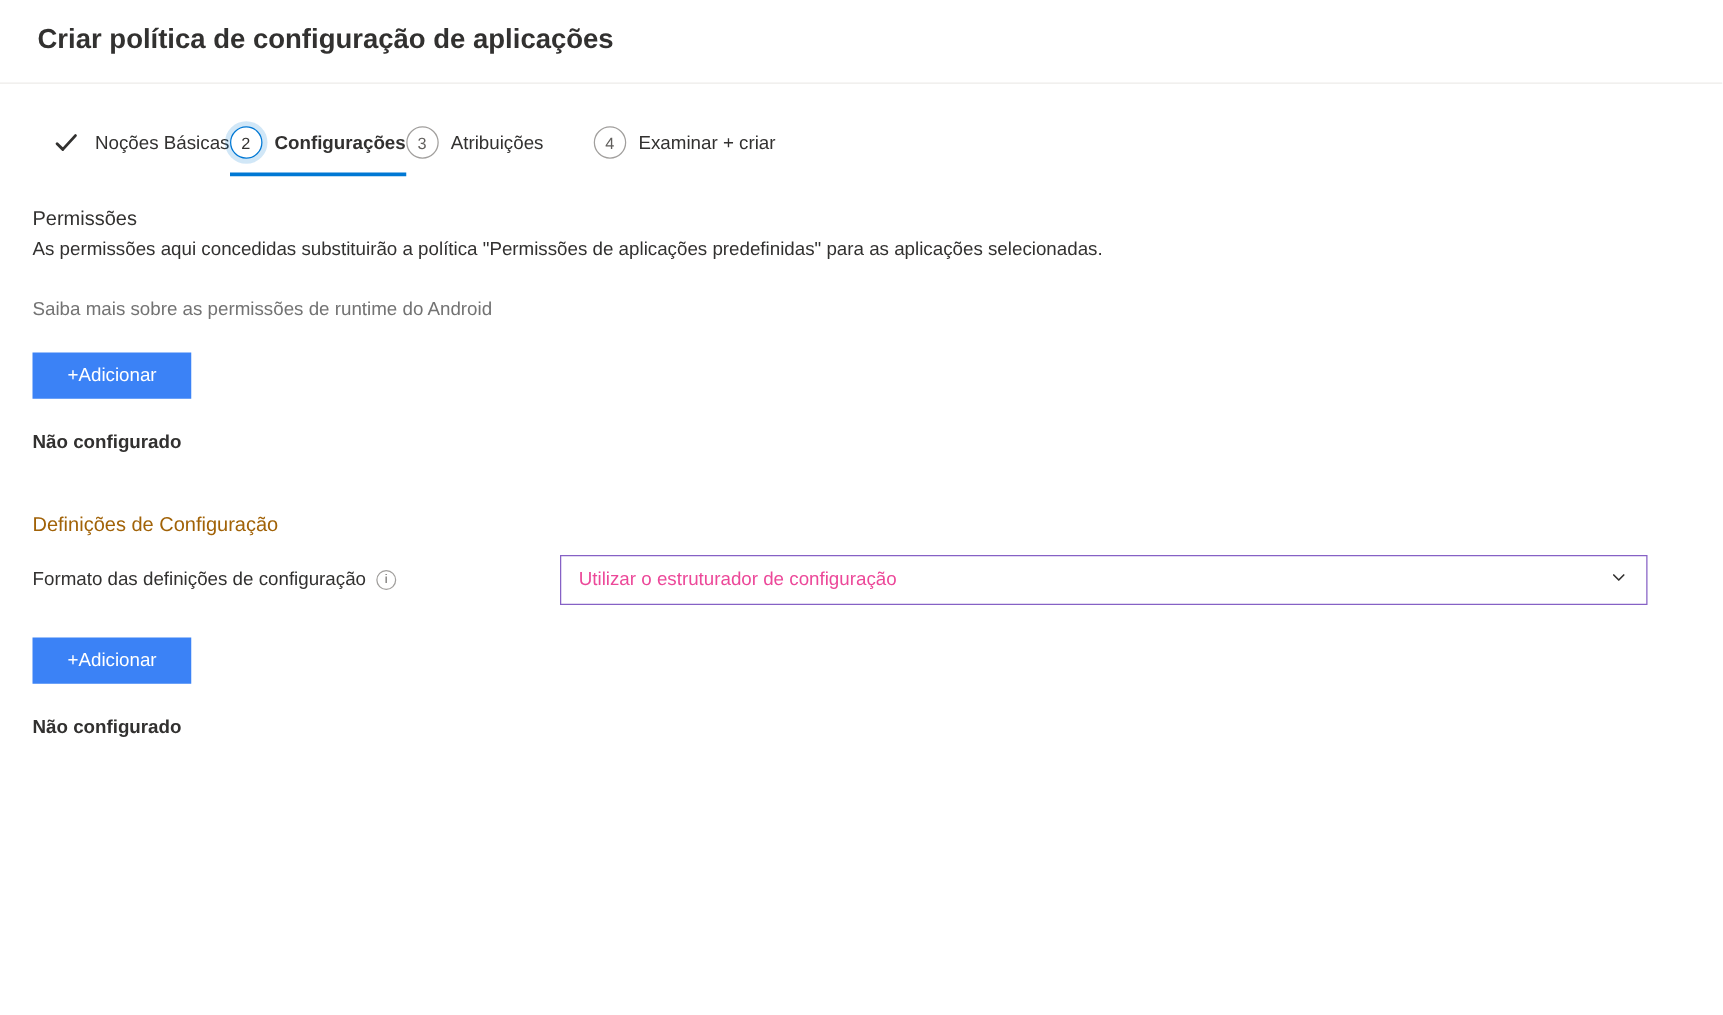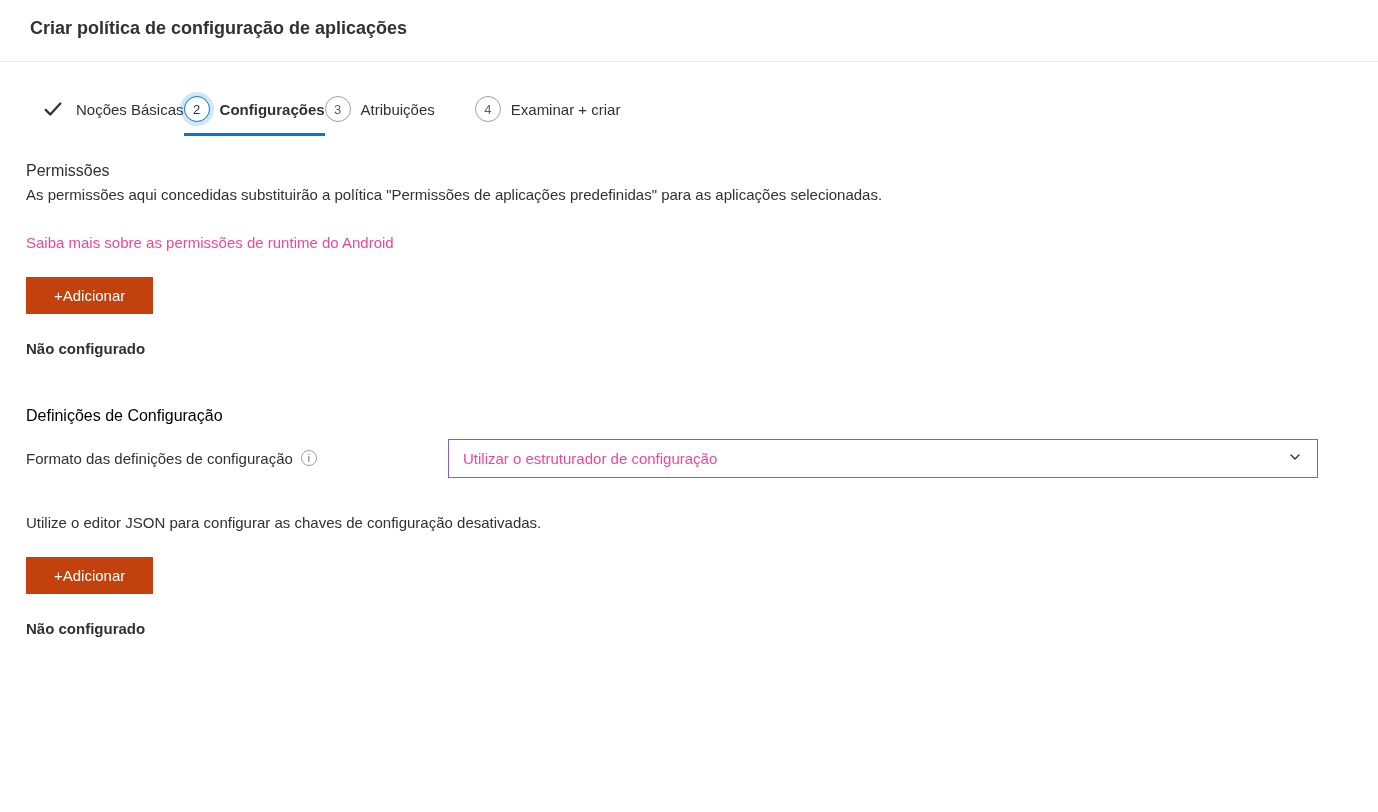--- a/index.html
+++ b/index.html
@@ -12,21 +12,21 @@
       font-size: 14px;
       color: #323130;
       background: #ffffff;
       width: 1378px;
     }
     .page-header {
       padding: 18px 30px 22px 30px;
       border-bottom: 1px solid #edebe9;
     }
     .page-title {
-      font-size: 18px;
+      font-size: 22px;
       font-weight: 600;
       color: #323130;
     }
     .content {
       padding: 0 22px;
     }
     .stepper {
       display: flex;
       align-items: center;
       padding: 34px 18px 10px 18px;
@@ -93,42 +93,42 @@
       margin-bottom: 4px;
     }
     .body-text {
       font-size: 15px;
       color: #323130;
       margin-bottom: 28px;
       line-height: 1.45;
     }
     .link-text {
       font-size: 15px;
-      color: #ec4899;
+      color: #737373;
       margin-bottom: 26px;
       margin-top: 24px;
     }
     .btn-primary {
-      background: #c2410c;
+      background: #3b82f6;
       color: #ffffff;
       border: none;
       padding: 10px 28px;
       font-size: 15px;
       cursor: pointer;
       font-family: inherit;
     }
     .status-text {
       margin-top: 26px;
       font-size: 15px;
       color: #323130;
       font-weight: bold;
     }
     .section-subtitle {
       font-size: 16px;
-      color: #000000;
+      color: #a16207;
       margin-top: 50px;
       margin-bottom: 14px;
     }
     .form-row {
       display: flex;
       align-items: center;
       gap: 12px;
     }
     .form-label-wrap {
       width: 410px;
@@ -230,20 +230,19 @@
       <div class="select-box">
         <span>Utilizar o estruturador de configuração</span>
         <span>
           <svg class="chevron-down" viewBox="0 0 24 24" fill="none" stroke="#323130" stroke-width="2" stroke-linecap="round" stroke-linejoin="round">
             <polyline points="6 9 12 15 18 9"></polyline>
           </svg>
         </span>
       </div>
     </div>
 
-    <div class="helper-text">Utilize o editor JSON para configurar as chaves de configuração desativadas.</div>
 
     <button class="btn-primary second-add">+Adicionar</button>
 
     <div class="status-text">Não configurado</div>
   </div>
 
 </div>
 
 </body></html>

